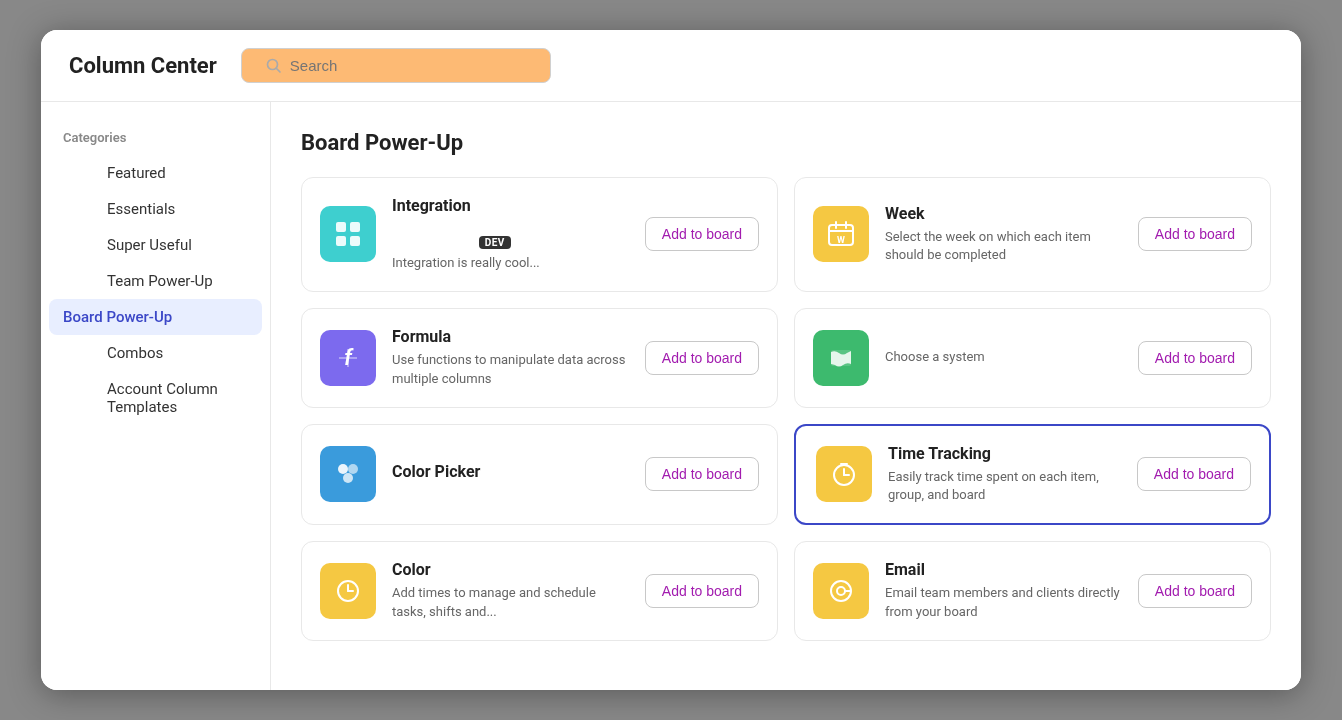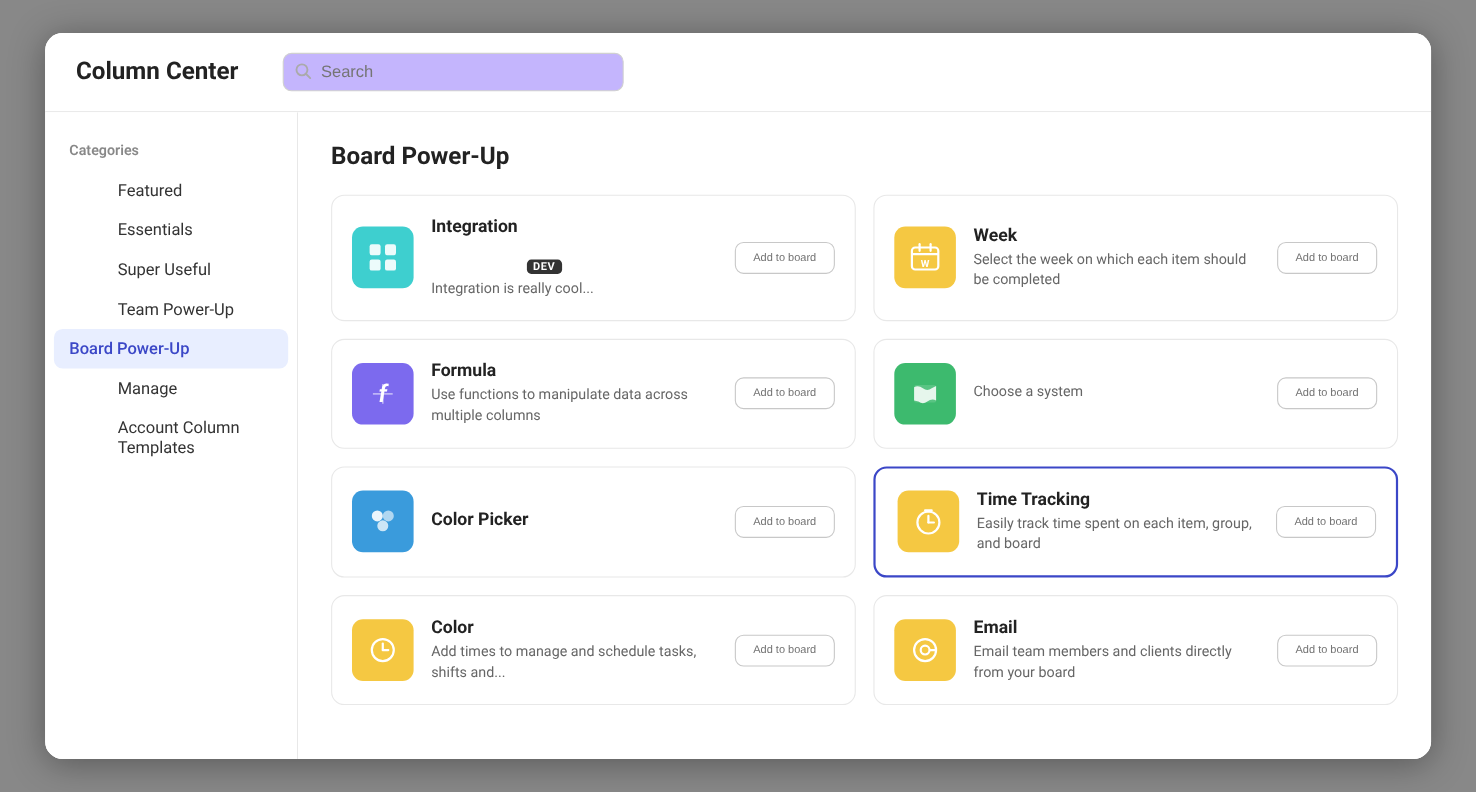--- a/index.html
+++ b/index.html
@@ -19,37 +19,38 @@
       overflow: hidden;
       display: flex;
       flex-direction: column;
       box-shadow: 0 4px 32px rgba(0,0,0,0.35);
     }
     .header {
       display: flex;
       align-items: center;
       padding: 18px 28px;
       border-bottom: 1px solid #e8e8e8;
-      gap: 40px;
+      gap: 24px;
       background: #fff;
     }
     .app-title {
       font-size: 22px;
       font-weight: 700;
       color: #222;
       white-space: nowrap;
     }
     .search-bar {
       display: flex;
+      align-items: center;
       border: 1.5px solid #d0d0d0;
       border-radius: 8px;
-      padding: 8px 10px;
+      padding: 8px 24px;
       width: 310px;
       gap: 8px;
-      background: #c4b5fd;
+      background: #fdba74;
     }
     .search-bar input {
       border: none;
       outline: none;
       font-size: 15px;
       color: #444;
       width: 100%;
       background: transparent;
     }
     .search-icon { color: #aaa; font-size: 16px; }
@@ -157,22 +158,22 @@
     }
     .card-desc {
       font-size: 13px;
       color: #666;
       line-height: 1.45;
     }
     .add-btn {
       border: 1.5px solid #c8c8c8;
       border-radius: 8px;
       background: #fff;
-      color: #737373;
-      font-size: 10px;
+      color: #a21caf;
+      font-size: 14px;
       font-weight: 500;
       padding: 8px 16px;
       cursor: pointer;
       white-space: nowrap;
       transition: background 0.12s;
       flex-shrink: 0;
     }
 
     svg { display: block; }
   </style>
@@ -197,21 +198,21 @@
   <div class="body">
 
     <div class="sidebar">
       <div class="sidebar-section-title">Categories</div>
       <div id="sidebar-items-container">
           <div class="sidebar-item">Featured</div>
           <div class="sidebar-item">Essentials</div>
           <div class="sidebar-item">Super Useful</div>
           <div class="sidebar-item">Team Power-Up</div>
           <div class="sidebar-item active">Board Power-Up</div>
-          <div class="sidebar-item">Manage</div>
+          <div class="sidebar-item">Combos</div>
           <div class="sidebar-item">Account Column Templates</div>
         </div>
     </div>
 
     <div class="main">
       <div class="section-title">Board Power-Up</div>
       <div class="cards-grid" id="cards-grid">
           <div class="card">
             <div class="card-icon" style="background: rgb(62, 207, 207);">
               <svg width="30" height="30" viewBox="0 0 30 30" fill="none">

